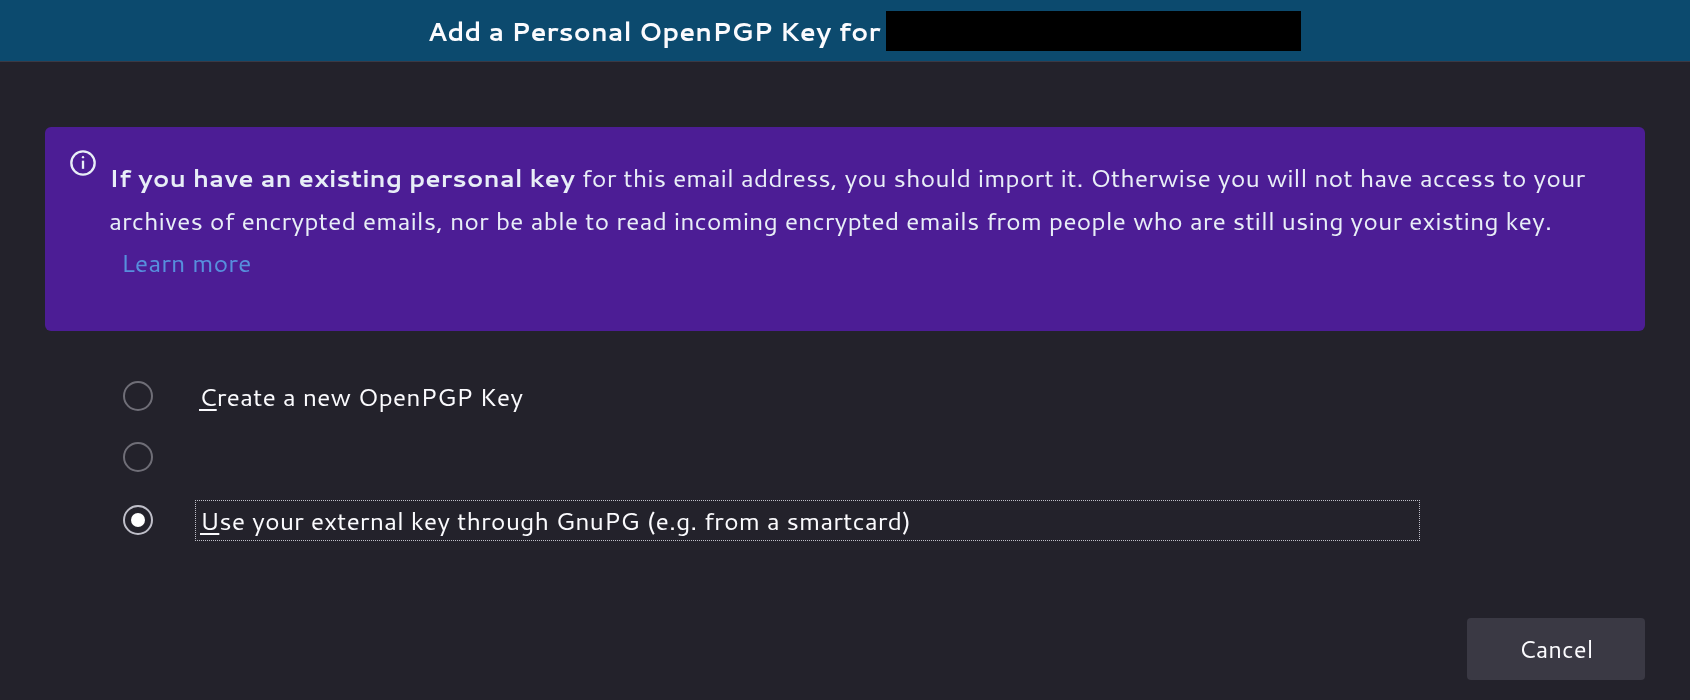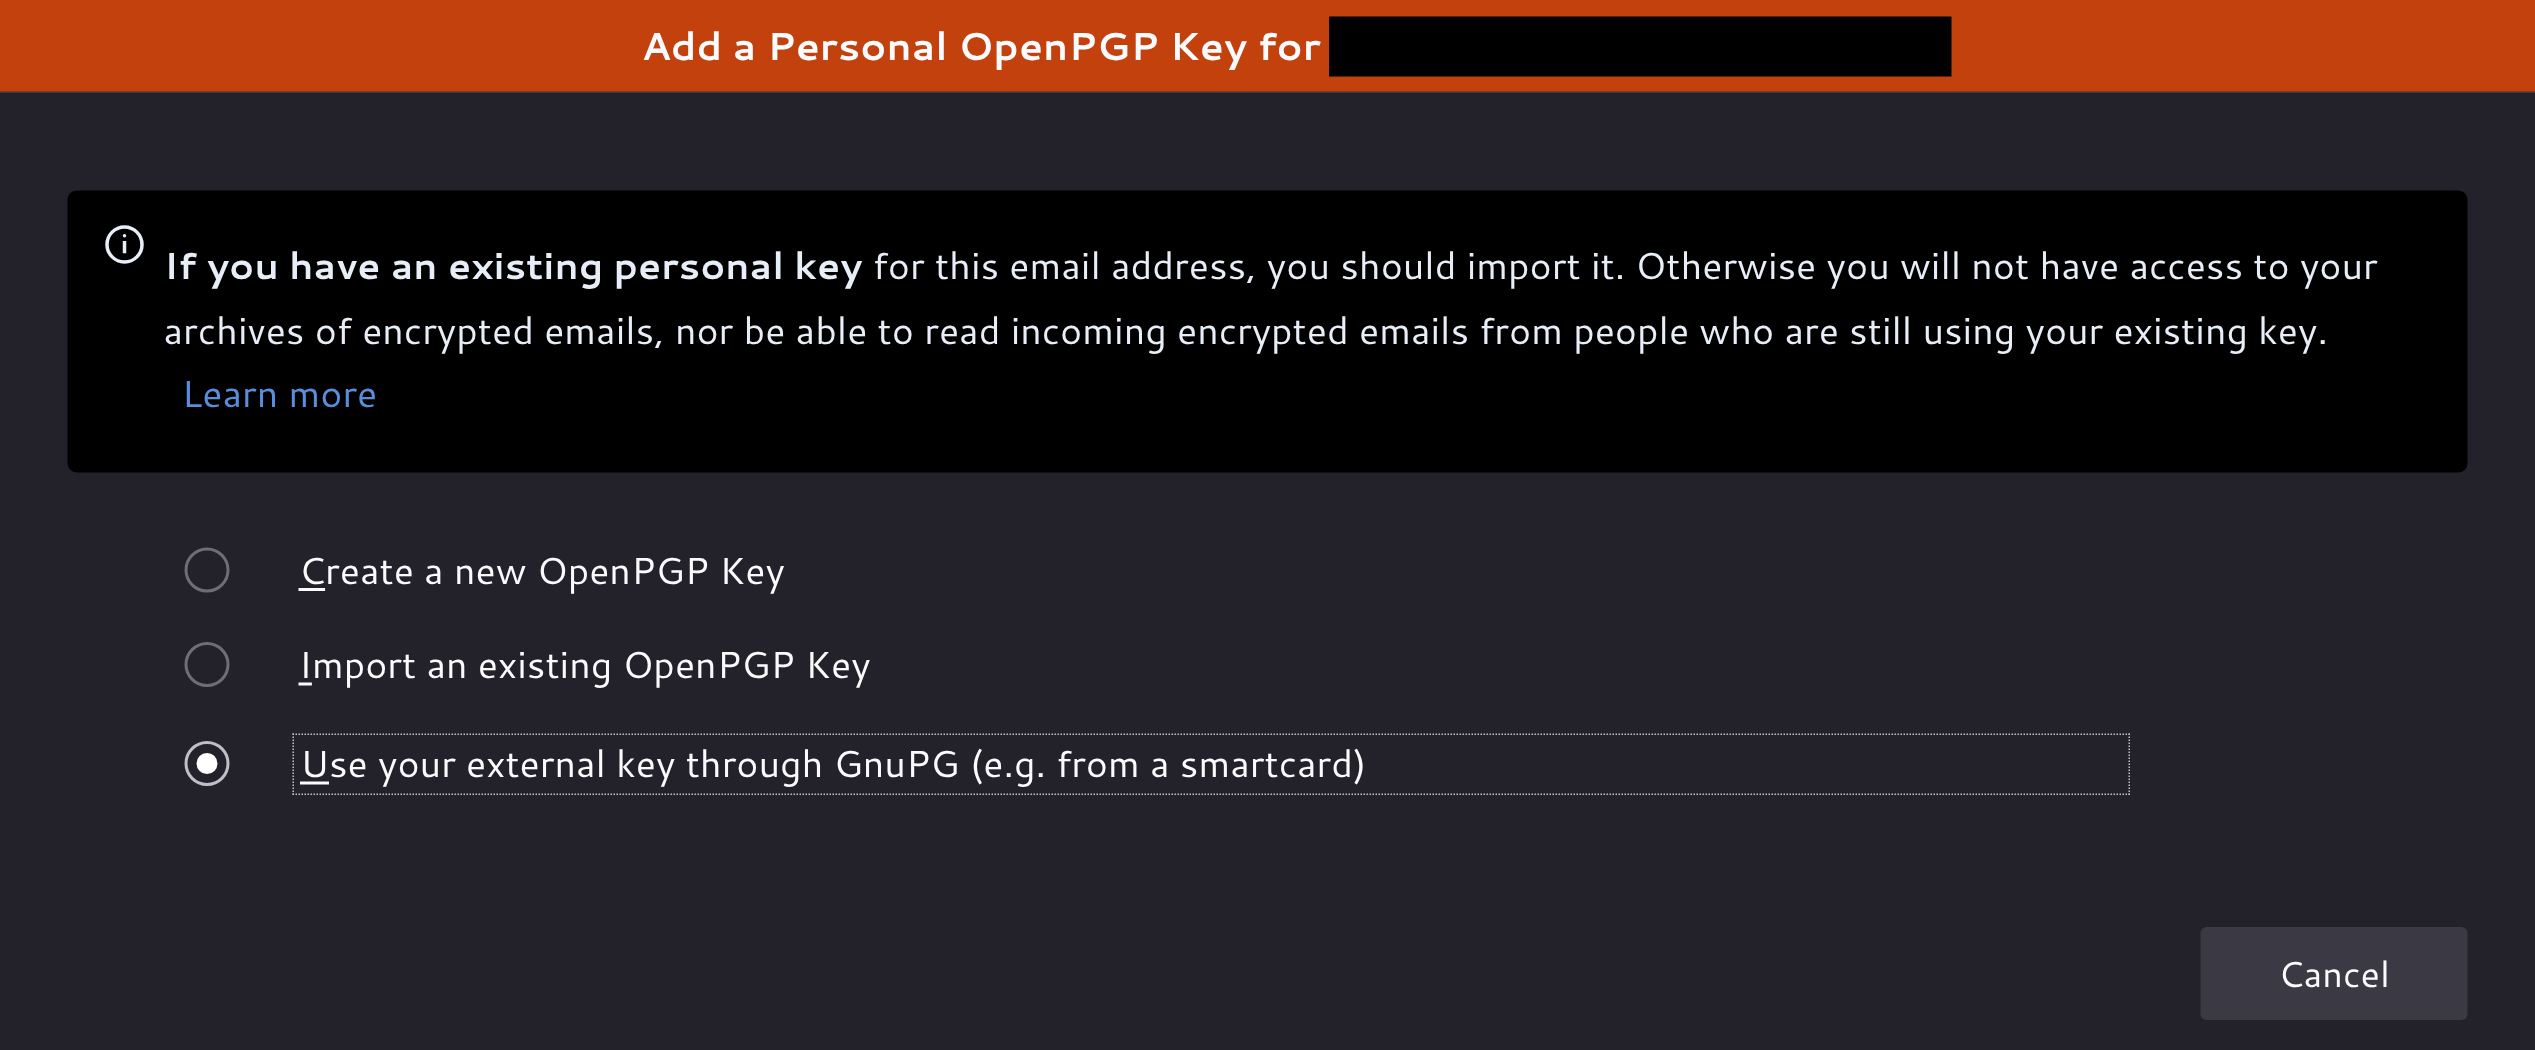--- a/index.html
+++ b/index.html
@@ -10,21 +10,21 @@
     body {
       width: 1690px;
       height: 700px;
       background: #23222b;
       font-family: 'Segoe UI', 'Cantarell', 'Ubuntu', sans-serif;
       color: #ffffff;
       overflow: hidden;
     }
     .titlebar {
       height: 62px;
-      background: #c2410c;
+      background: #0c4a6e;
       display: flex;
       align-items: center;
       justify-content: center;
       border-bottom: 1px solid #3a3944;
       padding-left: 39px;
     }
     .title-text {
       font-size: 26px;
       font-weight: 600;
       color: #fbfbfe;
@@ -36,23 +36,23 @@
       width: 415px;
       height: 40px;
       background: #000000;
       margin-left: 6px;
     }
     .content {
       padding: 65px 45px 0 45px;
       position: relative;
     }
     .info-box {
-      background: #000000;
+      background: #4c1d95;
       border-radius: 6px;
-      padding: 30px 36px 30px 64px;
+      padding: 30px 36px 46px 64px;
       position: relative;
       margin-bottom: 48px;
     }
     .info-icon {
       position: absolute;
       left: 24px;
       top: 22px;
     }
     .info-icon svg {
       width: 28px;
@@ -165,21 +165,20 @@
   </div>
 
   <div class="radio-group">
     <label class="radio-row">
       <span class="radio-circle"></span>
       <span class="radio-label"><span class="mn">C</span><span>reate a new OpenPGP Key</span></span>
     </label>
 
     <label class="radio-row">
       <span class="radio-circle"></span>
-      <span class="radio-label"><span class="mn">I</span><span>mport an existing OpenPGP Key</span></span>
     </label>
 
     <label class="radio-row">
       <span class="radio-circle selected">
         <span class="radio-inner"></span>
       </span>
       <span class="radio-label radio-label-focus"><span class="mn">U</span><span>se your external key through GnuPG (e.g. from a smartcard)</span></span>
     </label>
   </div>
 

